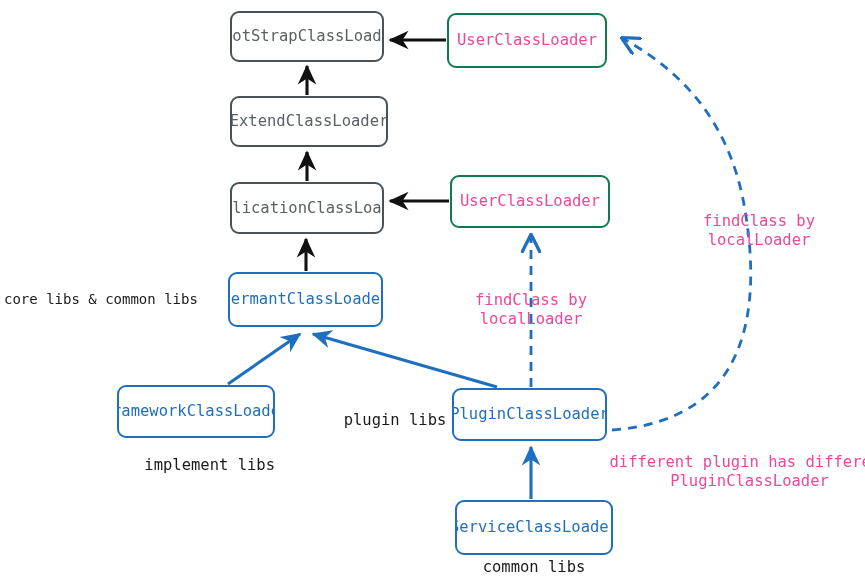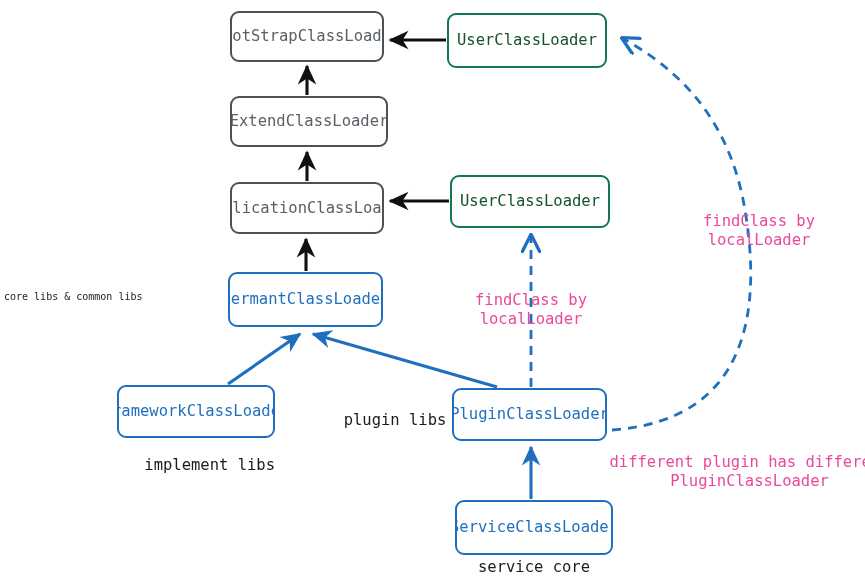--- a/index.html
+++ b/index.html
@@ -41,21 +41,21 @@
   .node.gray {
     border: 2.2px solid #4a5258;
     color: #5a6065;
   }
   .node.blue {
     border: 2.6px solid #1f6fc0;
     color: #1f6fc0;
   }
   .node.green {
     border: 2.6px solid #12784e;
-    color: #14532d;
+    color: #ec4899;
   }
   .label {
     position: absolute;
     white-space: pre;
     line-height: 1.2;
     text-align: center;
   }
   .label.dark { color: #1b1b1b; }
   .label.blue { color: #ec4899; }
 </style>
@@ -108,27 +108,27 @@
   <div class="node blue" style="left:117px; top:385px; width:158px; height:53px; font-size:15.5px;">FrameworkClassLoader</div>
 
   <div class="node blue" style="left:452px; top:388px; width:155px; height:53px; font-size:15.5px;">PluginClassLoader</div>
 
   <div class="node blue" style="left:455px; top:500px; width:158px; height:55px; font-size:15.5px;">ServiceClassLoader</div>
 
   <div class="node green" style="left:447px; top:13px; width:160px; height:55px; font-size:15.5px;">UserClassLoader</div>
 
   <div class="node green" style="left:450px; top:175px; width:160px; height:53px; font-size:15.5px;">UserClassLoader</div>
 
-  <div class="label dark" style="left:4px; top:291px; width:218px; font-size:10px; text-align:left;">core libs &amp; common libs</div>
+  <div class="label dark" style="left:4px; top:291px; width:218px; font-size:14px; text-align:left;">core libs &amp; common libs</div>
 
   <div class="label dark" style="left:117px; top:456px; width:158px; font-size:15.5px; text-align:right;">implement libs</div>
 
   <div class="label dark" style="left:332px; top:411px; width:112px; font-size:15.5px; text-align:center;margin-left:7px;">plugin libs</div>
 
-  <div class="label dark" style="left:455px; top:558px; width:158px; font-size:15.5px; text-align:center;">service core</div>
+  <div class="label dark" style="left:455px; top:558px; width:158px; font-size:15.5px; text-align:center;">common libs</div>
 
   <div class="label blue" style="left:462px; top:291px; width:138px; font-size:15.5px; text-align:center;">findClass by
 localLoader</div>
 
   <div class="label blue" style="left:690px; top:212px; width:138px; font-size:15.5px; text-align:center;">findClass by
 localLoader</div>
 
   <div class="label blue" style="left:606px; top:453px; width:287px; font-size:15.5px; text-align:center;">different plugin has different
 PluginClassLoader</div>
 

